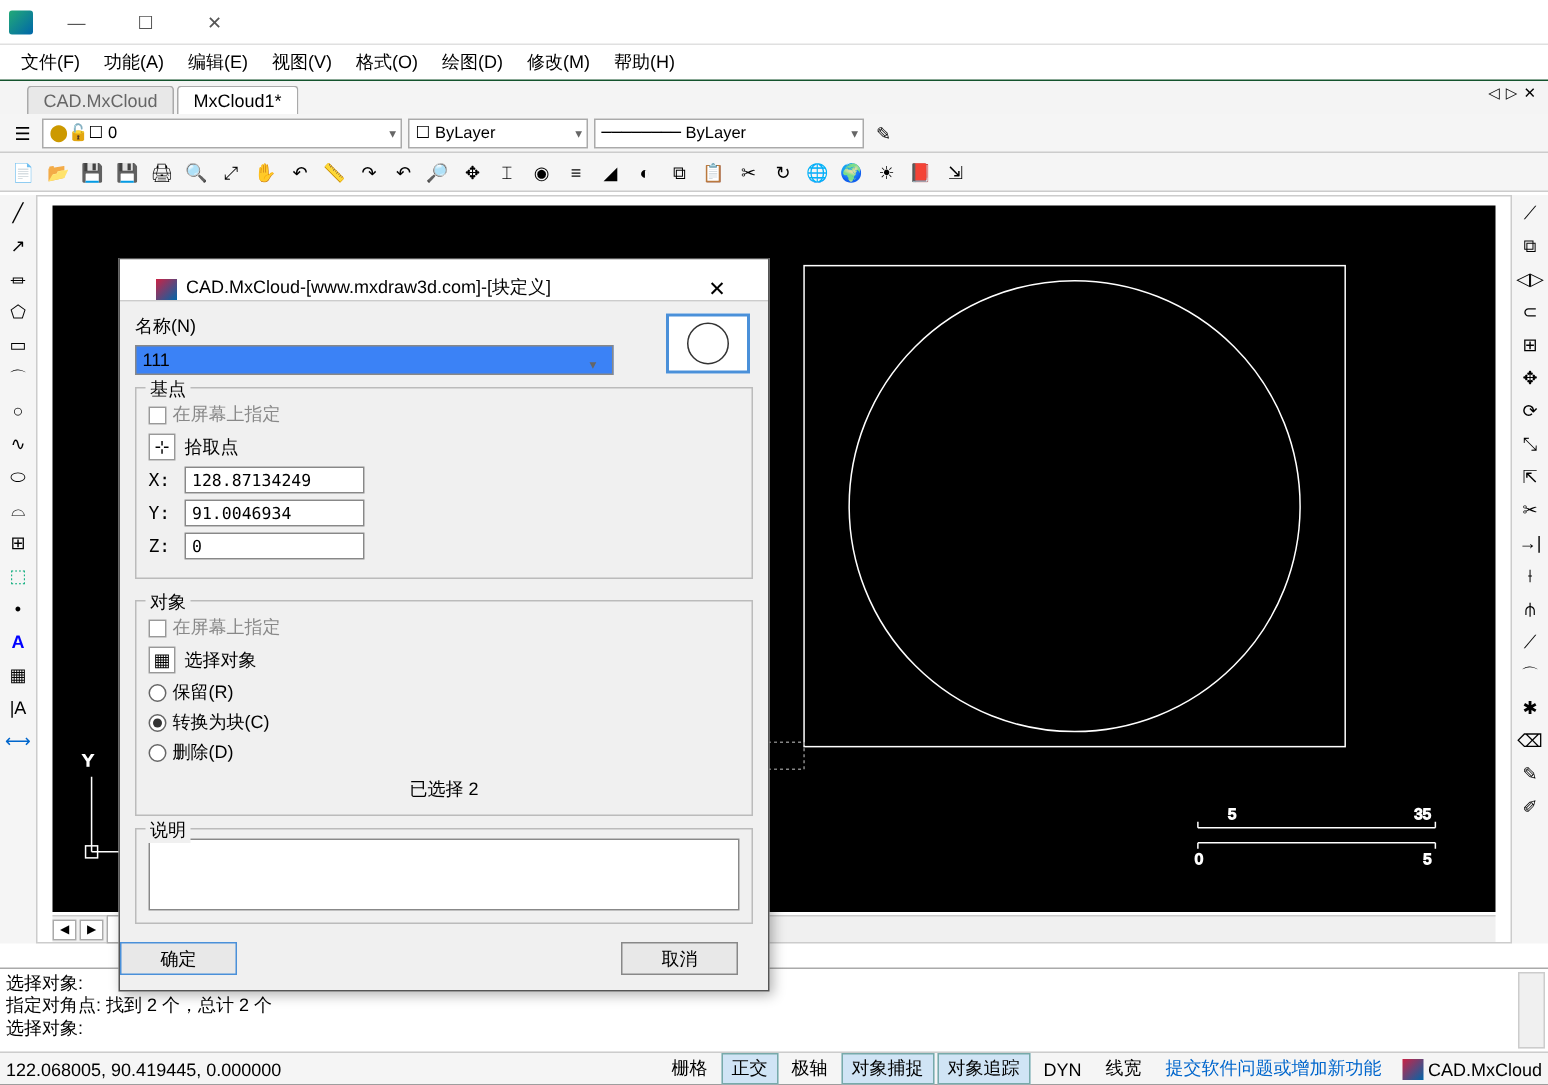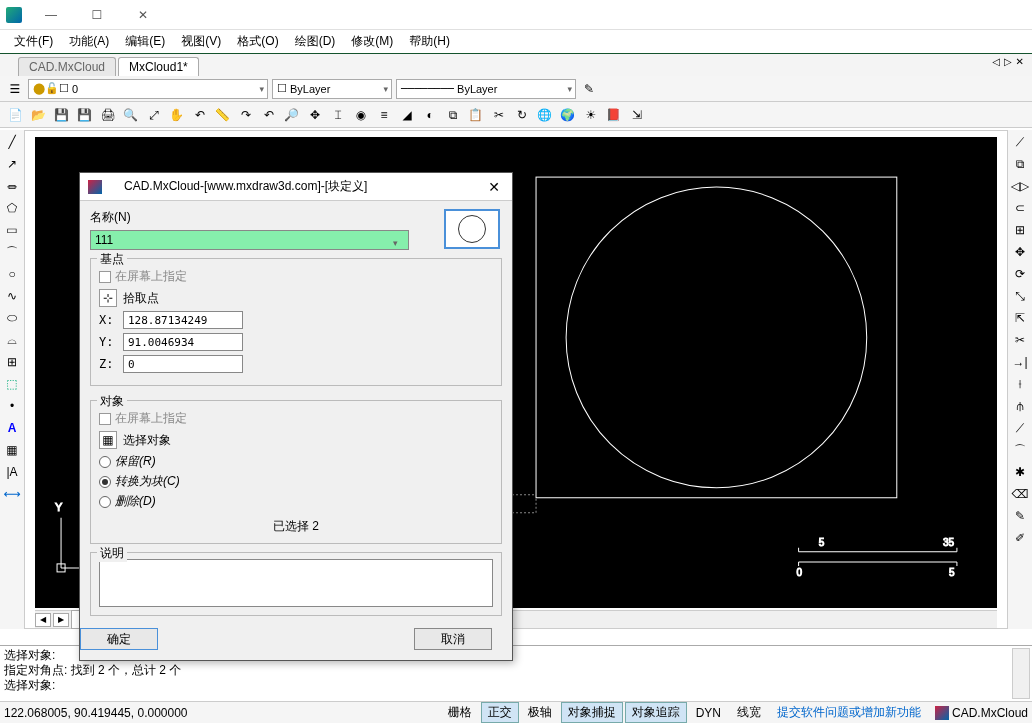--- a/index.html
+++ b/index.html
@@ -33,43 +33,43 @@
 .right-tools { width: 24px; background: #f5f5f5; display: flex; flex-direction: column; padding-top: 2px; gap: 2px; align-items:center; }
 .cmdline { position: absolute; left: 0; right: 0; bottom: 22px; height: 56px; background: #fff; border-top: 1px solid #aaa; padding: 2px 4px; font-size: 12px; line-height: 15px; }
 .cmdline .scroll-ind { position:absolute; right:2px; top:2px; bottom:2px; width:18px; background:#f0f0f0; border:1px solid #ccc; }
 .statusbar { position: absolute; left: 0; right: 0; bottom: 0; height: 22px; background: #f5f5f5; border-top: 1px solid #ccc; display: flex; align-items: center; padding: 0 4px; font-size: 12px; }
 .statusbar .coords { flex: 1; }
 .statusbar .statbtn { padding: 1px 6px; margin: 0 1px; border:1px solid transparent; }
 .statusbar .statbtn.active { background: #d0e4f5; border:1px solid #7aa; }
 .statusbar .brand { display:flex; align-items:center; gap:3px; margin-left:6px; }
 .statusbar .brand-logo { width:14px; height:14px; background:linear-gradient(135deg,#c24,#06a); }
 .dialog { position: absolute; left: 79px; top: 172px; width: 434px; background: #f0f0f0; border: 1px solid #555; box-shadow: 2px 2px 8px rgba(0,0,0,0.3); }
-.dlg-title { height: 28px; background: #fff; display: flex; align-items: center; padding: 0 8px; border-bottom: 1px solid #ccc; gap: 16px; }
+.dlg-title { height: 28px; background: #fff; display: flex; align-items: flex-end; padding: 0 24px; border-bottom: 1px solid #ccc; }
 .dlg-title .dlogo { width:14px; height:14px; background:linear-gradient(135deg,#c24,#06a); margin-right:6px; }
 .dlg-title .dtxt { flex:1; font-size:12px; }
 .dlg-close { width:20px; font-size:14px; text-align:center; }
 .dlg-body { padding: 8px 10px 6px 10px; }
 .dlg-row { margin-bottom: 4px; }
 .lbl { font-size: 12px; }
-.name-input { width: 319px; height: 20px; border: 1px solid #888; background: #86efac; padding: 0 4px; font-size: 12px; }
+.name-input { width: 319px; height: 20px; border: 1px solid #888; background: #3b82f6; padding: 0 4px; font-size: 12px; }
 .name-caret { position:relative; left:-16px; top:2px; font-size:9px; color:#666;}
 .preview-box { position:absolute; right:12px; top:36px; width:56px; height:40px; border:2px solid #4a90d9; background:#fff; display:flex; align-items:center; justify-content:center; }
 .preview-box .circ { width:28px; height:28px; border:1px solid #333; border-radius:50%; }
 .groupbox { border: 1px solid #bbb; padding: 6px 8px 8px 8px; margin-top: 4px; position: relative; }
 .groupbox .gtitle { position: absolute; top: -8px; left: 6px; background: #f0f0f0; padding: 0 3px; font-size: 12px; }
 .two-col { display: flex; gap: 10px; flex-direction: column; }
 .two-col .groupbox { flex: 1; }
 .chk { display: flex; align-items: center; gap: 4px; color: #888; margin: 3px 0; }
 .chkbox { width:12px; height:12px; border:1px solid #999; background:#fff; }
 .pick-row { display:flex; align-items:center; gap:6px; margin: 4px 0; }
 .pick-ico { width:18px; height:18px; border:1px solid #999; background:#fff; display:flex; align-items:center; justify-content:center; }
 .coord-row { display:flex; align-items:center; gap:6px; margin: 4px 0; }
 .coord-row label { width: 18px; font-size:12px; font-family:monospace; }
 .coord-row input { width: 120px; height:18px; border:1px solid #888; padding:0 4px; font-size:11px; font-family: monospace; }
-.radio-row { display:flex; align-items:center; gap:4px; margin:3px 0;font-style:italic; }
+.radio-row { display:flex; align-items:center; gap:4px; margin:3px 0; }
 .radio { width:12px; height:12px; border:1px solid #666; border-radius:50%; background:#fff; display:flex; align-items:center; justify-content:center;}
 .radio.sel::after { content:""; width:6px; height:6px; background:#333; border-radius:50%; }
 .sel-count { text-align:center; margin-top:8px; font-size:12px; }
 .desc-box { width:100%; height:48px; border:1px solid #888; background:#fff; }
 .dlg-btns { display:flex; justify-content:space-between; gap:22px; padding: 6px 20px 10px 0; }
 .dlg-btns button { width:78px; height:22px; border:1px solid #888; background:#e8e8e8; font-size:12px; }
 .dlg-btns button.primary { border:1px solid #4a90d9; }
 .link { color:#06c; }
 </style>
 </head>

